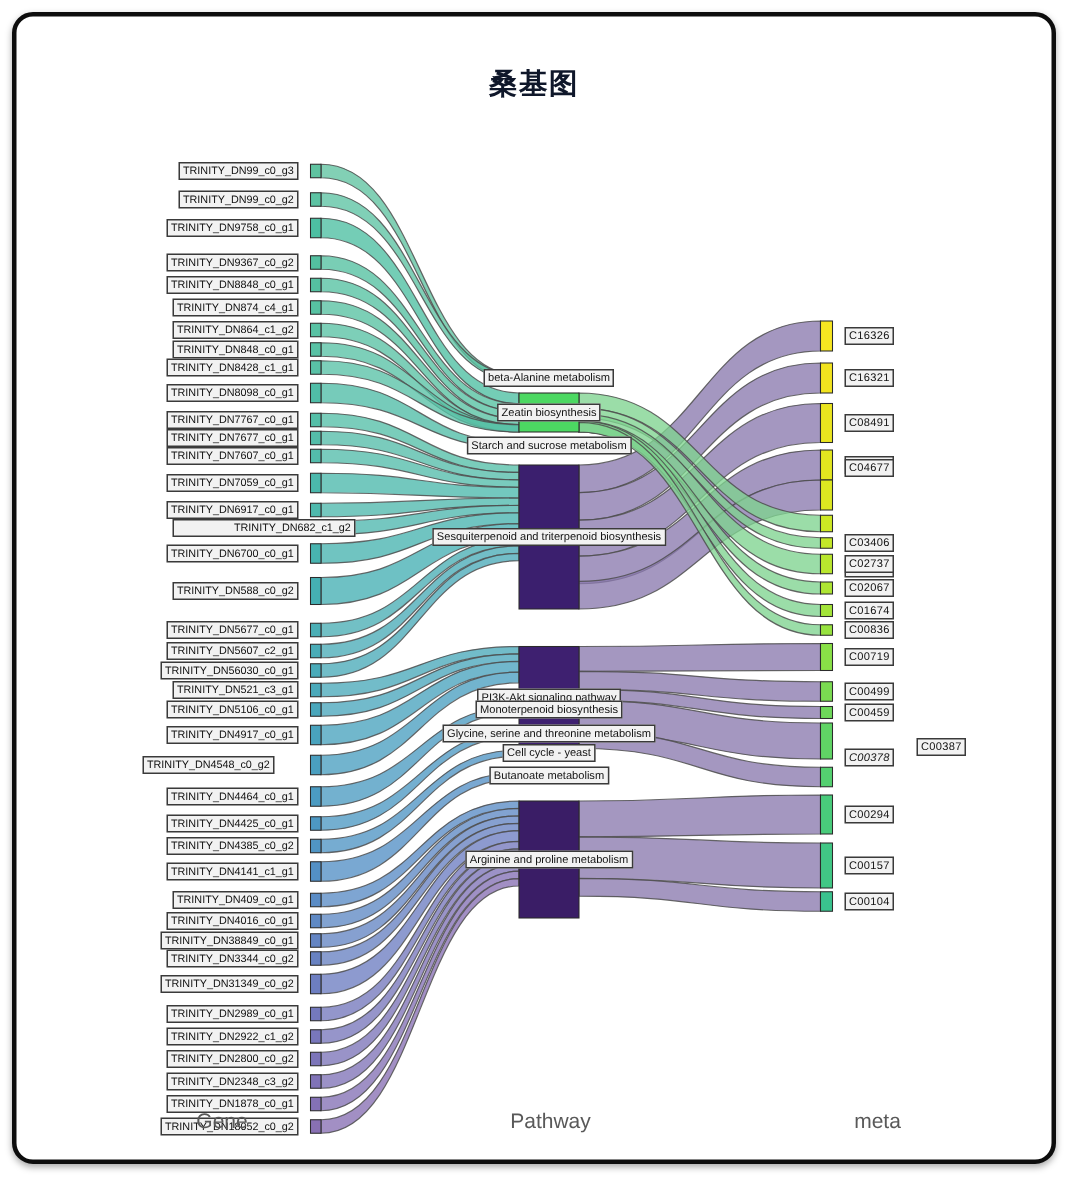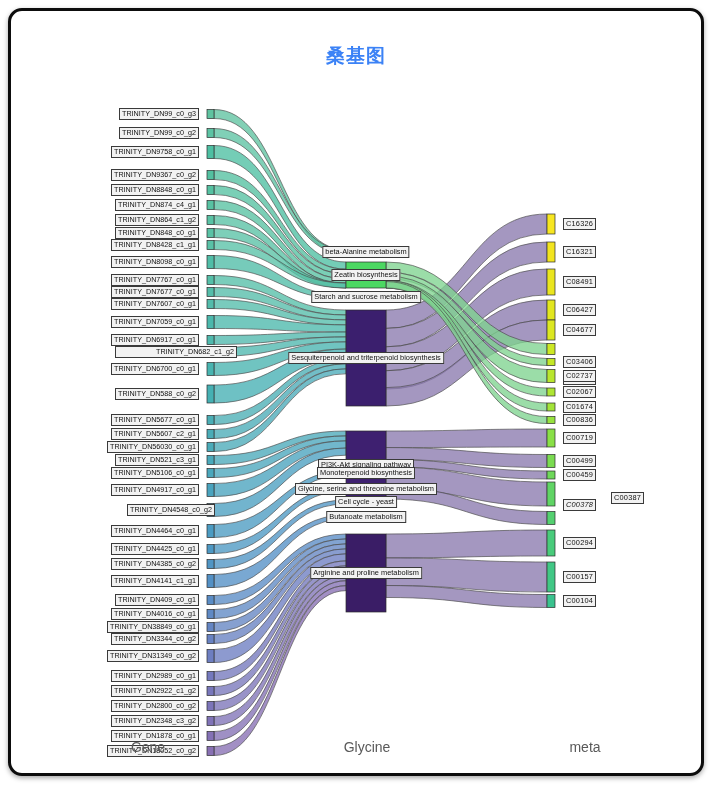--- a/index.html
+++ b/index.html
@@ -7,21 +7,21 @@
 
   #card{
     position:absolute;left:8px;top:8px;width:696px;height:768px;
     background:#ffffff;border:3px solid #0d0d0d;border-radius:14px;
     box-shadow:0 2px 5px rgba(0,0,0,.35);
     box-sizing:border-box;overflow:hidden;
   }
 
   #title{
     position:absolute;left:0;top:32px;width:100%;text-align:center;
-    font-size:19px;font-weight:bold;color:#3b82f6;letter-spacing:1px;
+    font-size:19px;font-weight:bold;color:#0f172a;letter-spacing:1px;
   }
 
   #plot{position:absolute;left:0;top:0;width:696px;height:768px;}
   svg{position:absolute;left:0;top:0;}
 
   
   .lbl{
     position:absolute;
     background:#f2f2f2;
     border:1px solid #3a3a3a;
@@ -199,21 +199,21 @@
         <div class="lbl gene" style="left: 100px; top: 329px;">TRINITY_DN6917_c0_g1</div>
         <div class="lbl gene" style="left: 104px; top: 341px; padding-left: 40px;">TRINITY_DN682_c1_g2</div>
         <div class="lbl gene" style="left: 100px; top: 358px;">TRINITY_DN6700_c0_g1</div>
         <div class="lbl gene" style="left: 104px; top: 383px;">TRINITY_DN588_c0_g2</div>
         <div class="lbl gene" style="left: 100px; top: 409px;">TRINITY_DN5677_c0_g1</div>
         <div class="lbl gene" style="left: 100px; top: 423px;">TRINITY_DN5607_c2_g1</div>
         <div class="lbl gene" style="left: 96px; top: 436px;">TRINITY_DN56030_c0_g1</div>
         <div class="lbl gene" style="left: 104px; top: 449px;">TRINITY_DN521_c3_g1</div>
         <div class="lbl gene" style="left: 100px; top: 462px;">TRINITY_DN5106_c0_g1</div>
         <div class="lbl gene" style="left: 100px; top: 479px;">TRINITY_DN4917_c0_g1</div>
-        <div class="lbl gene" style="left: 116px; top: 499px; text-align: right;">TRINITY_DN4548_c0_g2</div>
+        <div class="lbl gene" style="left: 84px; top: 499px; text-align: right;">TRINITY_DN4548_c0_g2</div>
         <div class="lbl gene" style="left: 100px; top: 520px;">TRINITY_DN4464_c0_g1</div>
         <div class="lbl gene" style="left: 100px; top: 538px;">TRINITY_DN4425_c0_g1</div>
         <div class="lbl gene" style="left: 100px; top: 553px;">TRINITY_DN4385_c0_g2</div>
         <div class="lbl gene" style="left: 100px; top: 570px;">TRINITY_DN4141_c1_g1</div>
         <div class="lbl gene" style="left: 104px; top: 589px;">TRINITY_DN409_c0_g1</div>
         <div class="lbl gene" style="left: 100px; top: 603px;">TRINITY_DN4016_c0_g1</div>
         <div class="lbl gene" style="left: 96px; top: 616px;">TRINITY_DN38849_c0_g1</div>
         <div class="lbl gene" style="left: 100px; top: 628px;">TRINITY_DN3344_c0_g2</div>
         <div class="lbl gene" style="left: 96px; top: 645px;">TRINITY_DN31349_c0_g2</div>
         <div class="lbl gene" style="left: 100px; top: 665px;">TRINITY_DN2989_c0_g1</div>
@@ -229,36 +229,36 @@
         <div class="lbl path" style="left: 355px; top: 454px;">PI3K-Akt signaling pathway</div>
         <div class="lbl path" style="left: 355px; top: 462px;">Monoterpenoid biosynthesis</div>
         <div class="lbl path" style="left: 355px; top: 478px;">Glycine, serine and threonine metabolism</div>
         <div class="lbl path" style="left: 355px; top: 491px;">Cell cycle - yeast</div>
         <div class="lbl path" style="left: 355px; top: 506px;">Butanoate metabolism</div>
         <div class="lbl path" style="left: 355px; top: 562px;">Arginine and proline metabolism</div>
         <div class="lbl meta" style="left: 552px; top: 213px;">C16326</div>
         <div class="lbl meta" style="left: 552px; top: 241px;">C16321</div>
         <div class="lbl meta" style="left: 552px; top: 271px;">C08491</div>
         <div class="lbl meta" style="left: 552px; top: 299px;">C06427</div>
-        <div class="lbl meta" style="left: 552px; top: 319px;">C04677</div>
+        <div class="lbl meta" style="left: 552px; top: 301px;">C04677</div>
         <div class="lbl meta" style="left: 552px; top: 338px; margin-top: 30px;">C04230</div>
         <div class="lbl meta" style="left: 552px; top: 351px;">C03406</div>
         <div class="lbl meta" style="left: 552px; top: 365px; text-align: center;">C02737</div>
         <div class="lbl meta" style="left: 552px; top: 381px;">C02067</div>
         <div class="lbl meta" style="left: 552px; top: 396px;">C01674</div>
         <div class="lbl meta" style="left: 552px; top: 409px;">C00836</div>
         <div class="lbl meta" style="left: 552px; top: 427px;">C00719</div>
         <div class="lbl meta" style="left: 552px; top: 450px;">C00499</div>
         <div class="lbl meta" style="left: 552px; top: 464px;">C00459</div>
         <div class="lbl meta" style="left: 552px; top: 487px; margin-left: 48px;">C00387</div>
         <div class="lbl meta" style="left: 552px; top: 494px; font-style: italic;">C00378</div>
         <div class="lbl meta" style="left: 552px; top: 532px;">C00294</div>
         <div class="lbl meta" style="left: 552px; top: 566px;">C00157</div>
         <div class="lbl meta" style="left: 552px; top: 590px;">C00104</div>
       </div>
     <div id="axes">
         <div class="axis" style="left: 137px; top: 728px;">Gene</div>
-        <div class="axis" style="left: 356px; top: 728px;">Glycine</div>
+        <div class="axis" style="left: 356px; top: 728px;">Pathway</div>
         <div class="axis" style="left: 574px; top: 728px;">meta</div>
       </div>
   </div>
 
 </div>
 
 </body></html>

